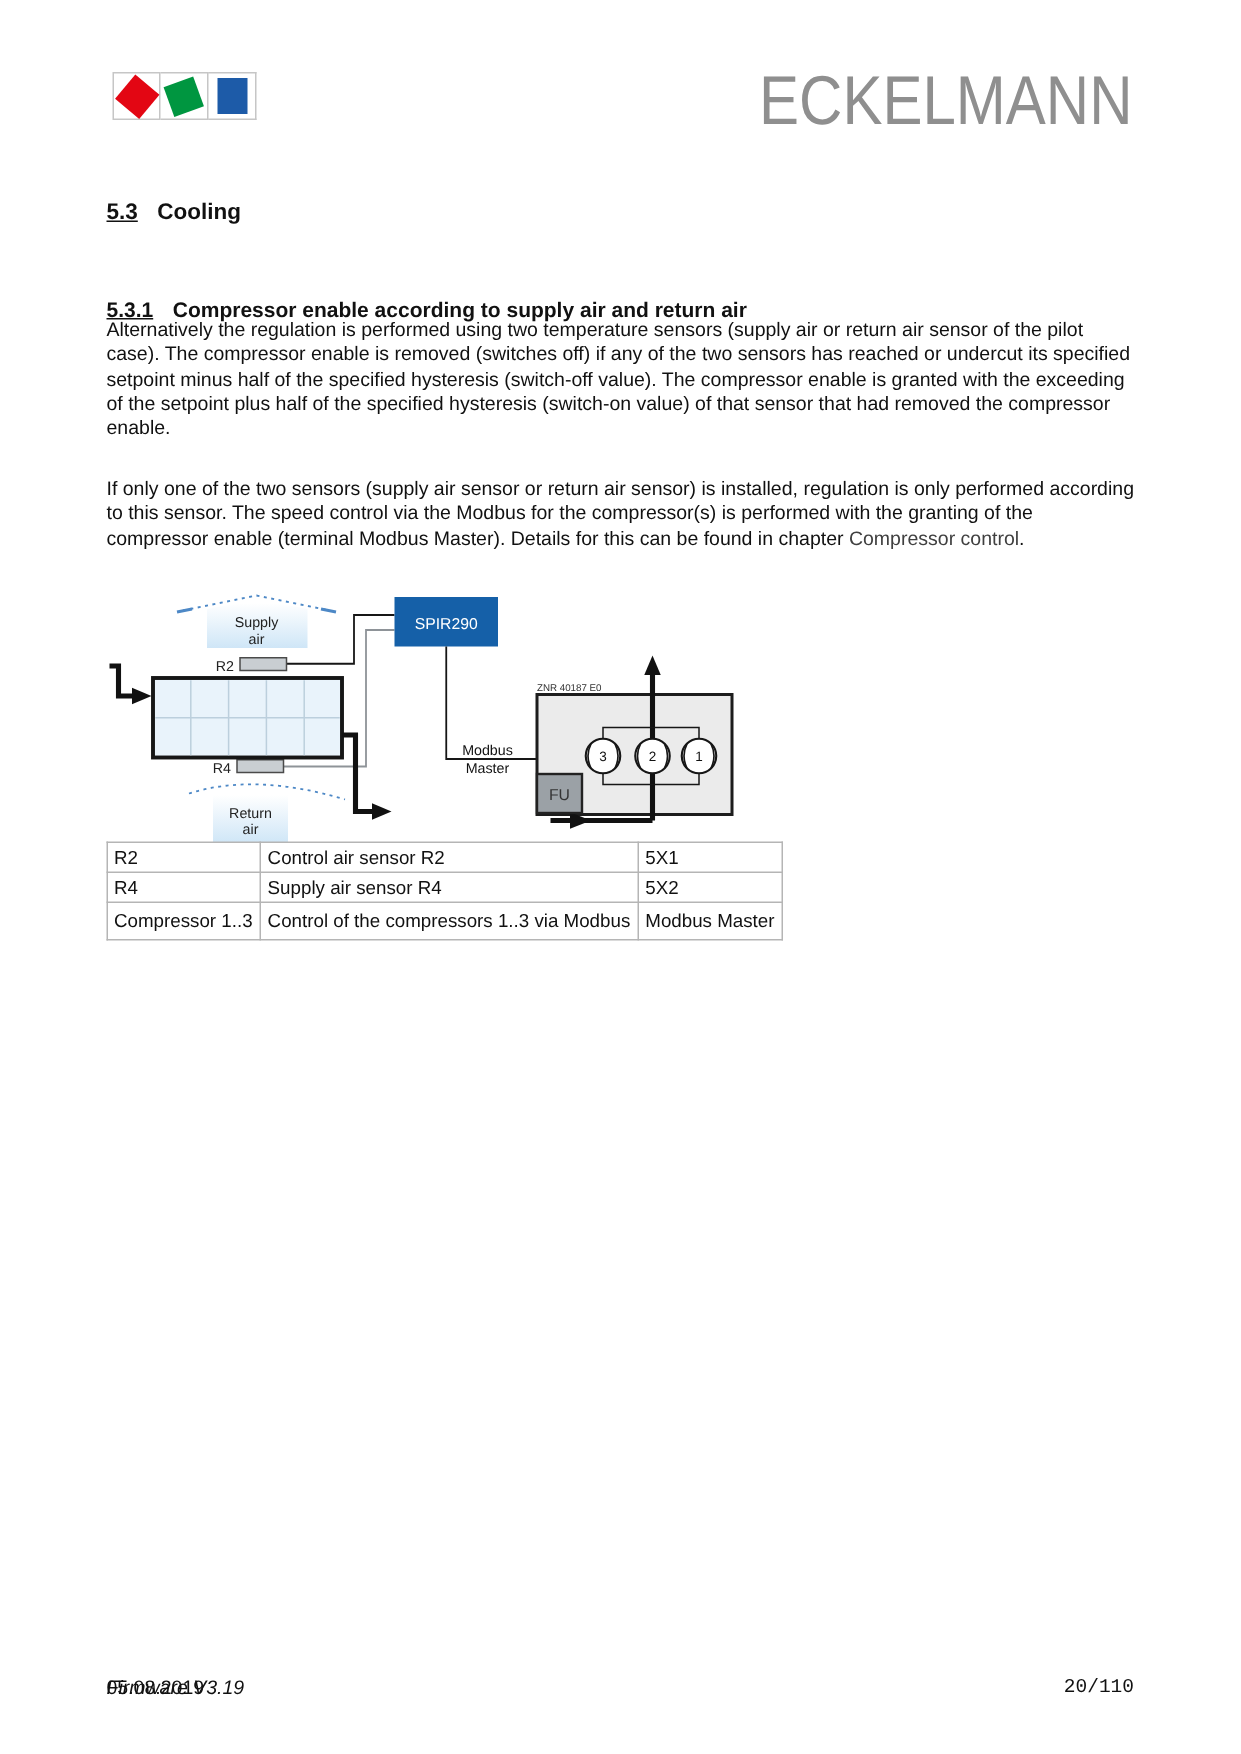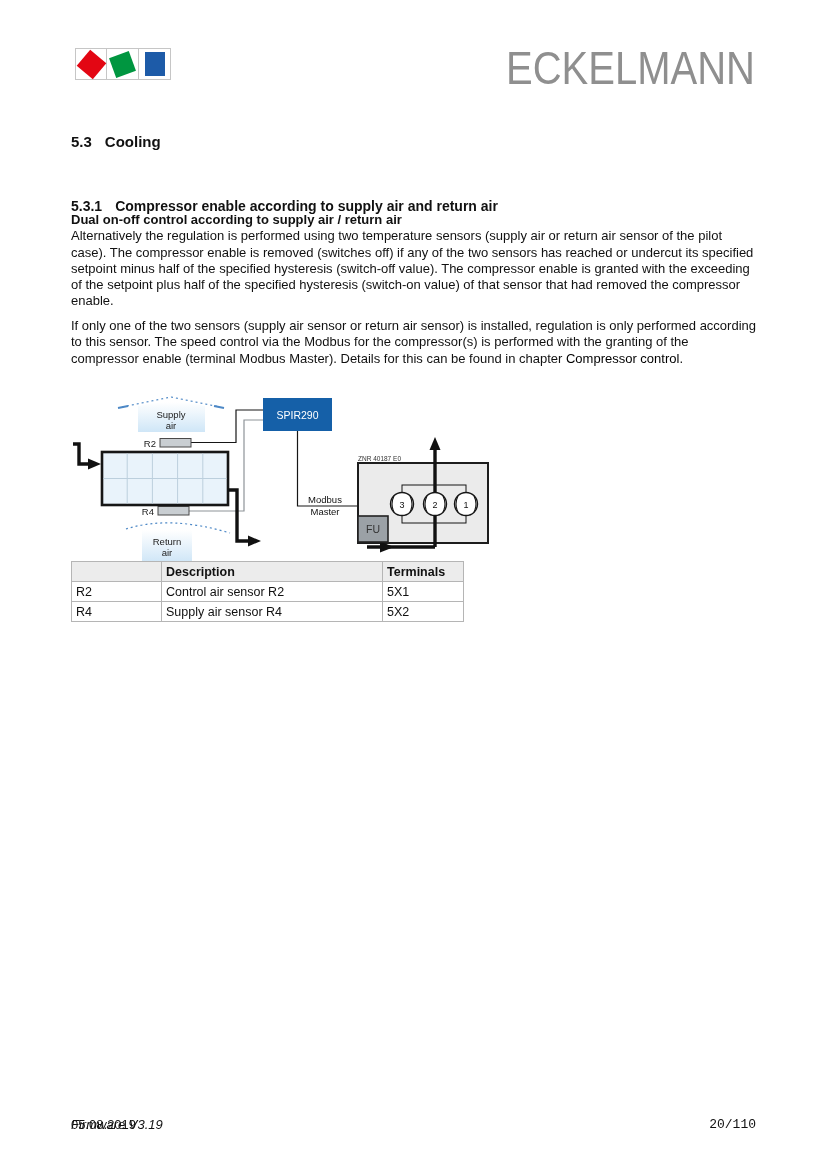--- a/index.html
+++ b/index.html
@@ -14,27 +14,27 @@
                display:flex; align-items:center; justify-content:center; overflow:visible; }
   .logo-cell:first-child { border-left-width:1px; }
   .shape-red   { width:21px; height:21px; background:#e30613; transform:rotate(40deg); }
   .shape-green { width:21px; height:21px; background:#009640; transform:rotate(-20deg); }
   .shape-blue  { width:20px; height:24px; background:#1d5ba8; }
   .brand { position:absolute; right:72px; top:46px; width:400px; text-align:right;
            font-size:40px; font-weight:100; letter-spacing:0px; color:#8f8f8f;
            transform:scaleY(1.15); transform-origin:100% 50%; white-space:nowrap; }
   
   .h1 { position:absolute; left:71px; top:133px; font-size:15px; font-weight:bold; }
-  .h1 .num, .h2 .num { margin-right:13px; }
+  .h1 .num, .h2 .num { margin-right:13px;text-decoration:underline; }
   .h2 { position:absolute; left:71px; top:198px; font-size:14px; font-weight:bold; }
   .textcol { position:absolute; left:71px; width:687px; font-size:13px; line-height:16.3px; }
   .p1 { top:212px; }
   .p2 { top:318px; }
   .ptitle { font-weight:bold; }
-  a.doclink { color:#000000; text-decoration:none; cursor:pointer; }
+  a.doclink { color:#404040; text-decoration:none; cursor:pointer; }
   
   .diagram { position:absolute; left:70px; top:392px; width:420px; height:172px;text-align:center; }
   
   table.spec { position:absolute; left:71px; top:561px; border-collapse:collapse;
                font-size:12.5px; table-layout:fixed; }
   table.spec td { border:1px solid #b5b5b5; padding:2px 5px 2px 4px; vertical-align:middle;
                   background:#ffffff; white-space:nowrap; }
   table.spec tr.head td { background:#ececec; font-weight:bold; }
   .c1 { width:90px; } .c2 { width:221px; } .c3 { width:81px; }
   table.spec tr { height:20px; }
@@ -63,21 +63,20 @@
 <div class="brand">ECKELMANN</div>
 
 <div class="h1">
   <span class="num">5.3</span><span>Cooling</span>
 </div>
 <div class="h2">
   <span class="num">5.3.1</span><span>Compressor enable according to supply air and return air</span>
 </div>
 
 <div class="textcol p1">
-  <div class="ptitle">Dual on-off control according to supply air / return air</div>
   <span>Alternatively the regulation is performed using two temperature sensors (supply air or return air sensor of the pilot case). The compressor enable is removed (switches off) if any of the two sensors has reached or undercut its specified setpoint minus half of the specified hysteresis (switch-off value). The compressor enable is granted with the exceeding of the setpoint plus half of the specified hysteresis (switch-on value) of that sensor that had removed the compressor enable.</span>
 </div>
 <div class="textcol p2">
   <span>If only one of the two sensors (supply air sensor or return air sensor) is installed, regulation is only performed according to this sensor. The speed control via the Modbus for the compressor(s) is performed with the granting of the compressor enable (terminal Modbus Master). Details for this can be found in chapter </span><a class="doclink">Compressor control</a><span>.</span>
 </div>
 
 <div class="diagram">
 <svg width="420" height="172" viewBox="0 0 420 172">
   <defs>
     <linearGradient id="airGrad" x1="0" y1="0" x2="0" y2="1">
@@ -154,34 +153,34 @@
     <text x="396" y="115.5" font-size="9" fill="#111" text-anchor="middle">1</text>
   </g>
 
   <rect x="288" y="124" width="30" height="26" fill="#9ba1a6" stroke="#222" stroke-width="1.6"></rect>
   <text x="303" y="141" font-size="10.5" fill="#333" text-anchor="middle">FU</text>
 </svg>
 </div>
 
 <table class="spec">
   <tbody>
-      <tr class="head">
-    <td class="c1"></td>
-    <td class="c2">Description</td>
-    <td class="c3">Terminals</td>
-  </tr>
   <tr>
     <td>R2</td>
     <td>Control air sensor R2</td>
     <td>5X1</td>
   </tr>
   <tr>
     <td>R4</td>
     <td>Supply air sensor R4</td>
     <td>5X2</td>
+  </tr>
+  <tr class="tall">
+    <td>Compressor 1..3</td>
+    <td>Control of the compressors 1..3 via Modbus</td>
+    <td>Modbus Master</td>
   </tr>
 </tbody>
   </table>
 
 <div class="footer">
   <span class="fl">Firmware V3.19</span>
   <span class="fc">05.08.2019</span>
   <span class="fr">20/110</span>
 </div>
 

